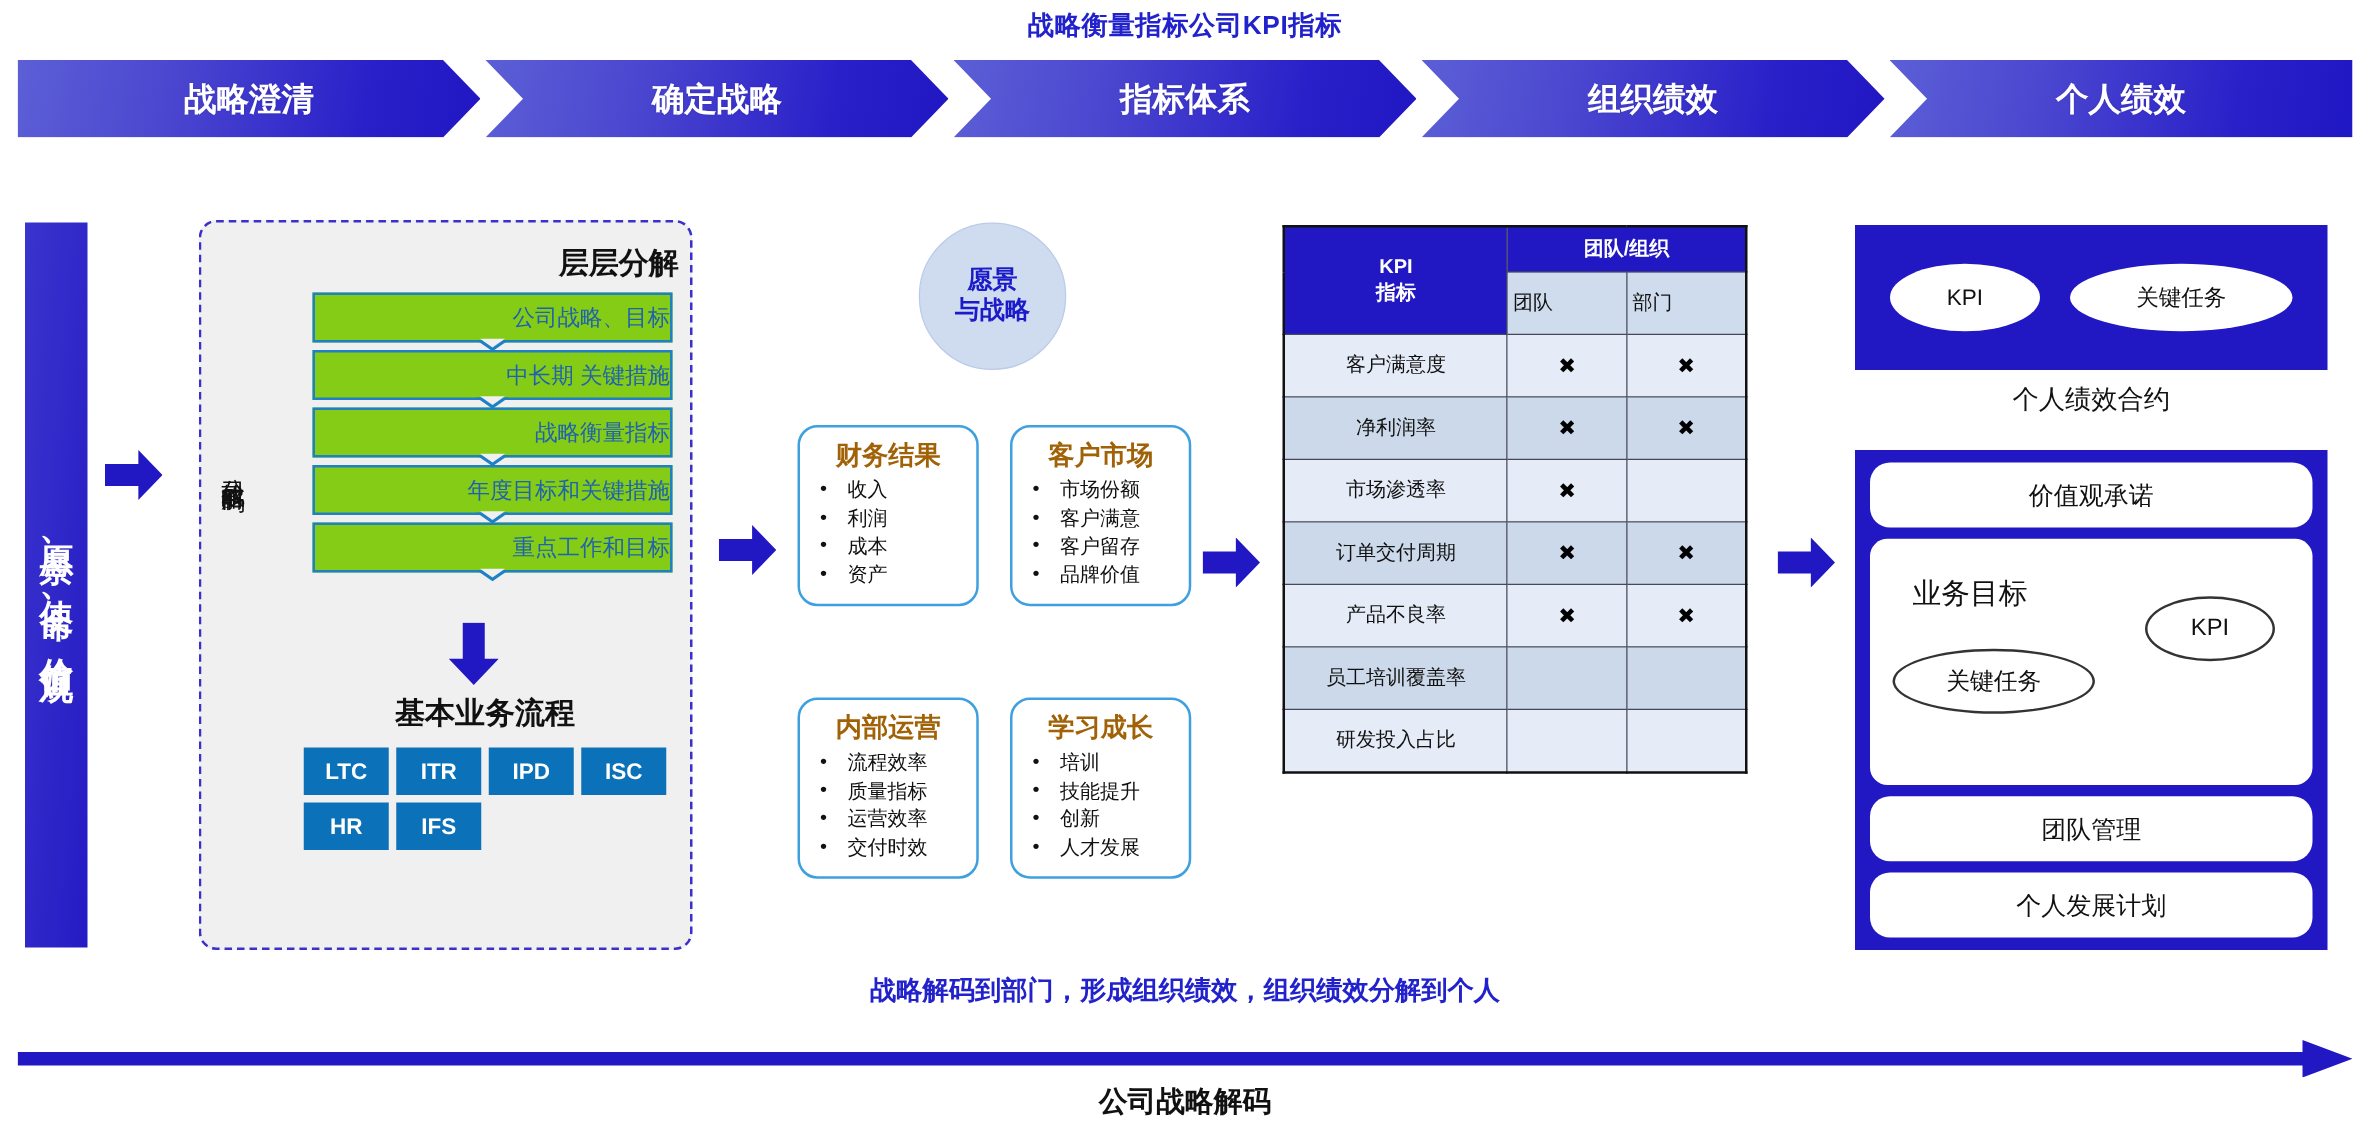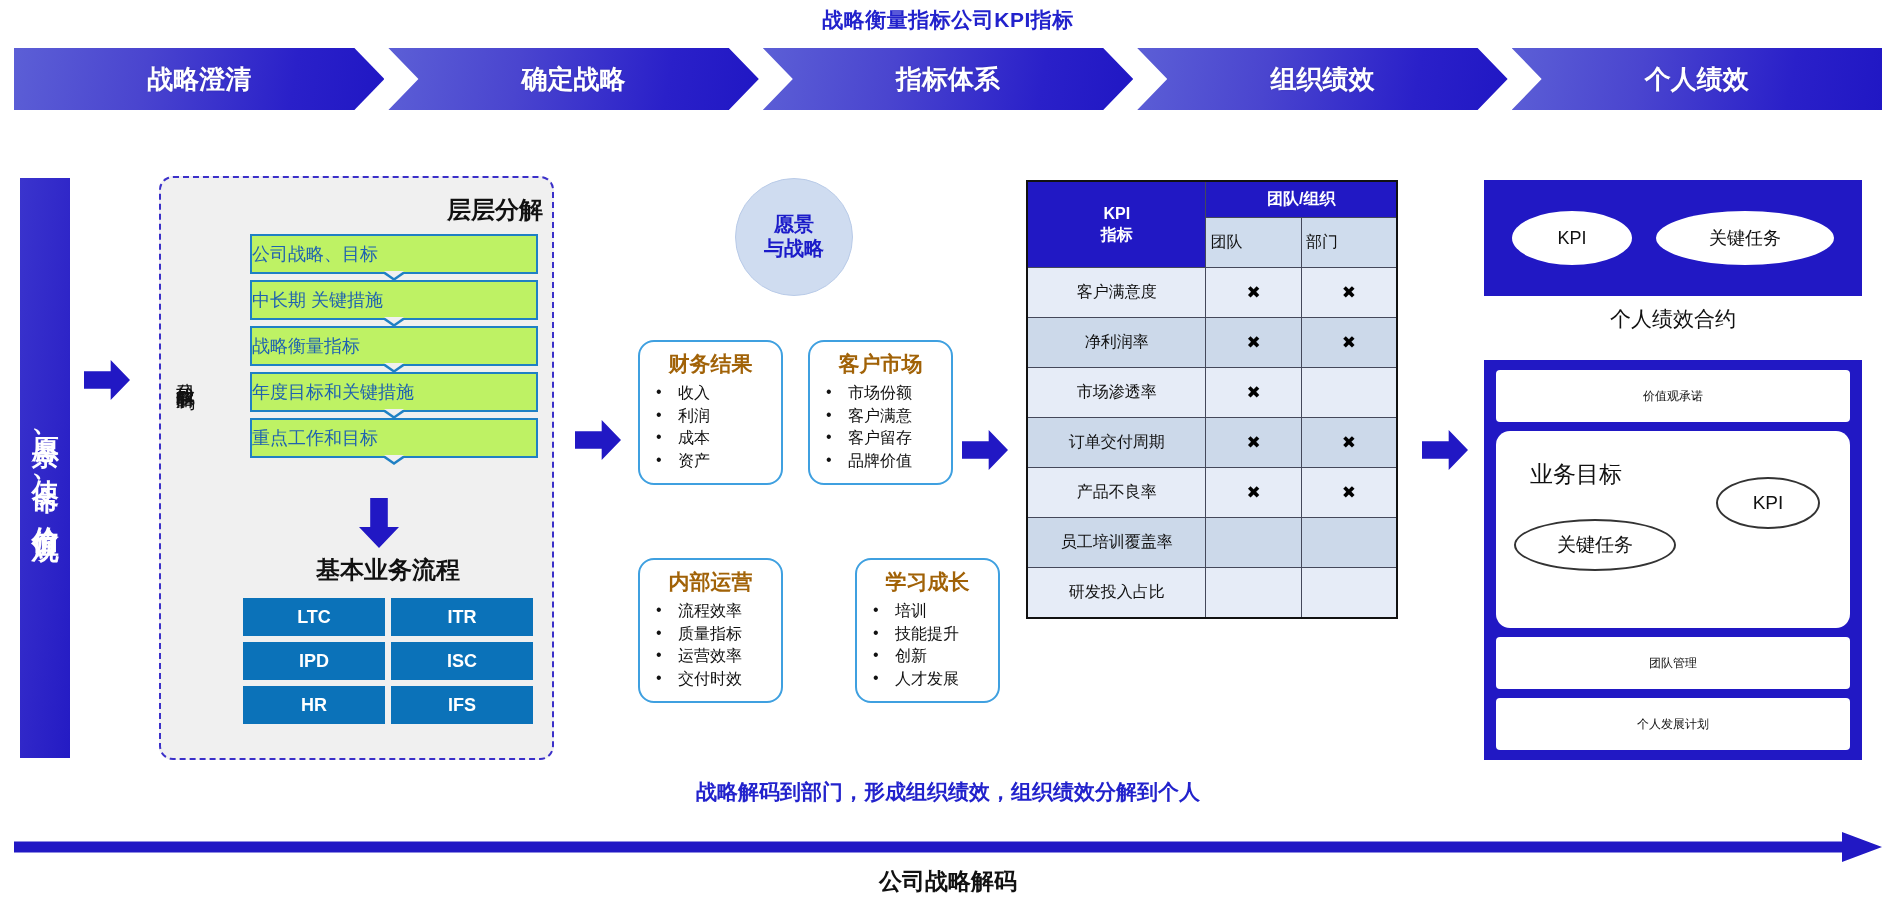--- a/index.html
+++ b/index.html
@@ -63,22 +63,22 @@
     writing-mode: vertical-rl; text-orientation: upright;
     font-size: 19px; color: #111; font-weight: normal; letter-spacing: 2px; line-height: 1.08;
   }
   .decode-title {
     position: absolute; left: 72px; top: 16px; width: 310px; text-align: right;
     font-size: 24px; font-weight: bold; color: #111;
   }
   .steps { position: absolute; left: 72px; top: 56px; width: 305px; }
   .step {
     position: relative; height: 40px; margin-bottom: 6px;
-    background: #bef264; border: 2px solid #1f80c4;
-    display: flex; align-items: center; justify-content: flex-start;
+    background: #84cc16; border: 2px solid #1f80c4;
+    display: flex; align-items: center; justify-content: flex-end;
     font-size: 18px; color: #1f62b0; margin-left: 17px;
   }
   .step::after {
     content: ""; position: absolute; left: 50%; bottom: -9px; transform: translateX(-50%);
     width: 0; height: 0;
     border-left: 13px solid transparent; border-right: 13px solid transparent;
     border-top: 9px solid #1f80c4; z-index: 3;
   }
   .step::before {
     content: ""; position: absolute; left: 50%; bottom: -6px; transform: translateX(-50%);
@@ -90,21 +90,21 @@
     position: absolute; left: 198px; top: 320px; width: 40px; height: 50px;
     background: #2118c4;
     clip-path: polygon(28% 0, 72% 0, 72% 58%, 100% 58%, 50% 100%, 0 58%, 28% 58%);
   }
   .flow-title {
     position: absolute; left: 72px; top: 376px; width: 310px; text-align: center;
     font-size: 24px; font-weight: bold; color: #111;
   }
   .tiles {
     position: absolute; left: 82px; top: 420px; width: 290px;
-    display: grid; grid-template-columns: repeat(2, 1fr); gap: 6px;
+    display: grid; grid-template-columns: repeat(4, 1fr); gap: 6px;
   }
   .tile {
     height: 38px; background: #0b72b9; color: #fff;
     display: flex; align-items: center; justify-content: center;
     font-size: 18px; font-weight: bold;
   }
 
   
   .vision-circle {
     position: absolute; left: 735px; top: 178px; width: 118px; height: 118px;
@@ -168,23 +168,23 @@
   .contract-caption {
     position: absolute; left: 1484px; top: 305px; width: 378px; text-align: center;
     font-size: 21px; color: #111;
   }
   .contract-body {
     position: absolute; left: 1484px; top: 360px; width: 378px; height: 400px;
     background: #2118c4; padding: 10px 12px;
     display: flex; flex-direction: column; gap: 9px;
   }
   .c-item {
-    background: #fff; border-radius: 4px;
+    background: #fff; border-radius: 16px;
     display: flex; align-items: center; justify-content: center;
-    font-size: 12px; color: #111; height: 52px;
+    font-size: 20px; color: #111; height: 52px;
   }
   .c-goal {
     background: #fff; border-radius: 14px; position: relative; flex: 1;
   }
   .c-goal .goal-label {
     position: absolute; left: 34px; top: 28px; font-size: 23px; color: #111;
   }
   .o-kpi {
     position: absolute; right: 30px; top: 46px; width: 104px; height: 52px;
     border: 2px solid #333; border-radius: 50%; background: #fff;
@@ -308,21 +308,21 @@
   <div class="bsc-card" style="left:638px; top:558px;">
     <h4>内部运营</h4>
     <ul>
       <li>流程效率</li>
       <li>质量指标</li>
       <li>运营效率</li>
       <li>交付时效</li>
     </ul>
   </div>
 
-  <div class="bsc-card" style="left:808px; top:558px;margin-left:47px;">
+  <div class="bsc-card" style="left:808px; top:558px;">
     <h4>学习成长</h4>
     <ul>
       <li>培训</li>
       <li>技能提升</li>
       <li>创新</li>
       <li>人才发展</li>
     </ul>
   </div>
 
   <div class="arrow-r" style="left:962px; top:430px;"></div>

